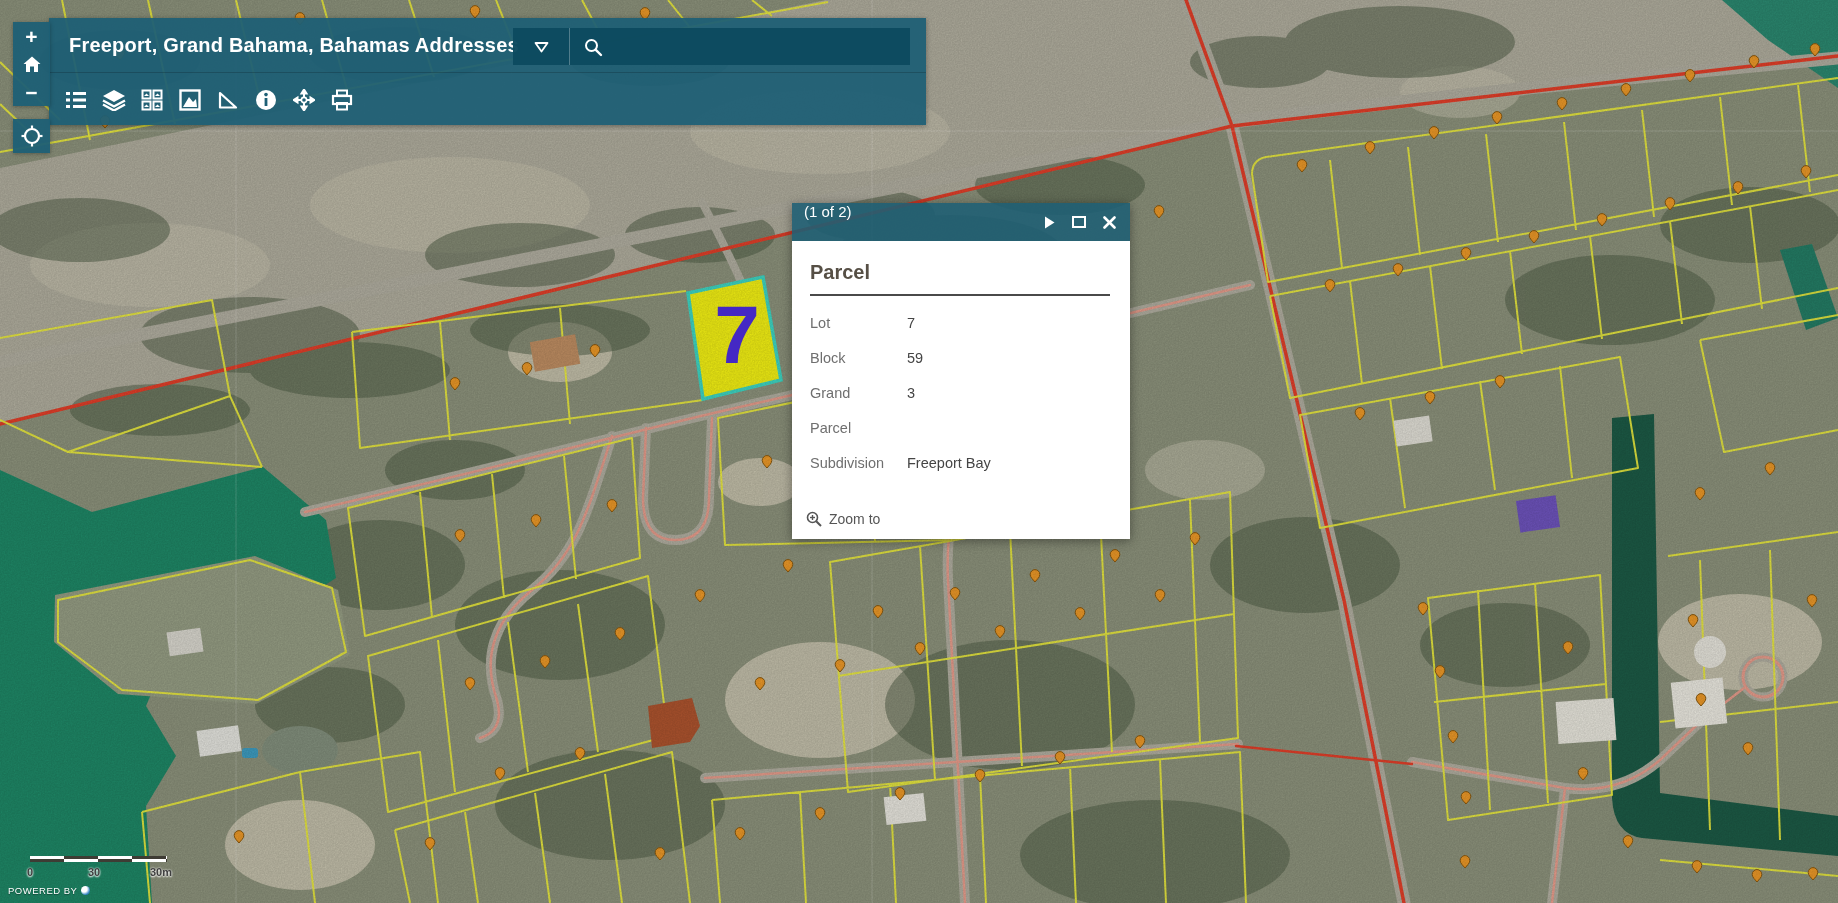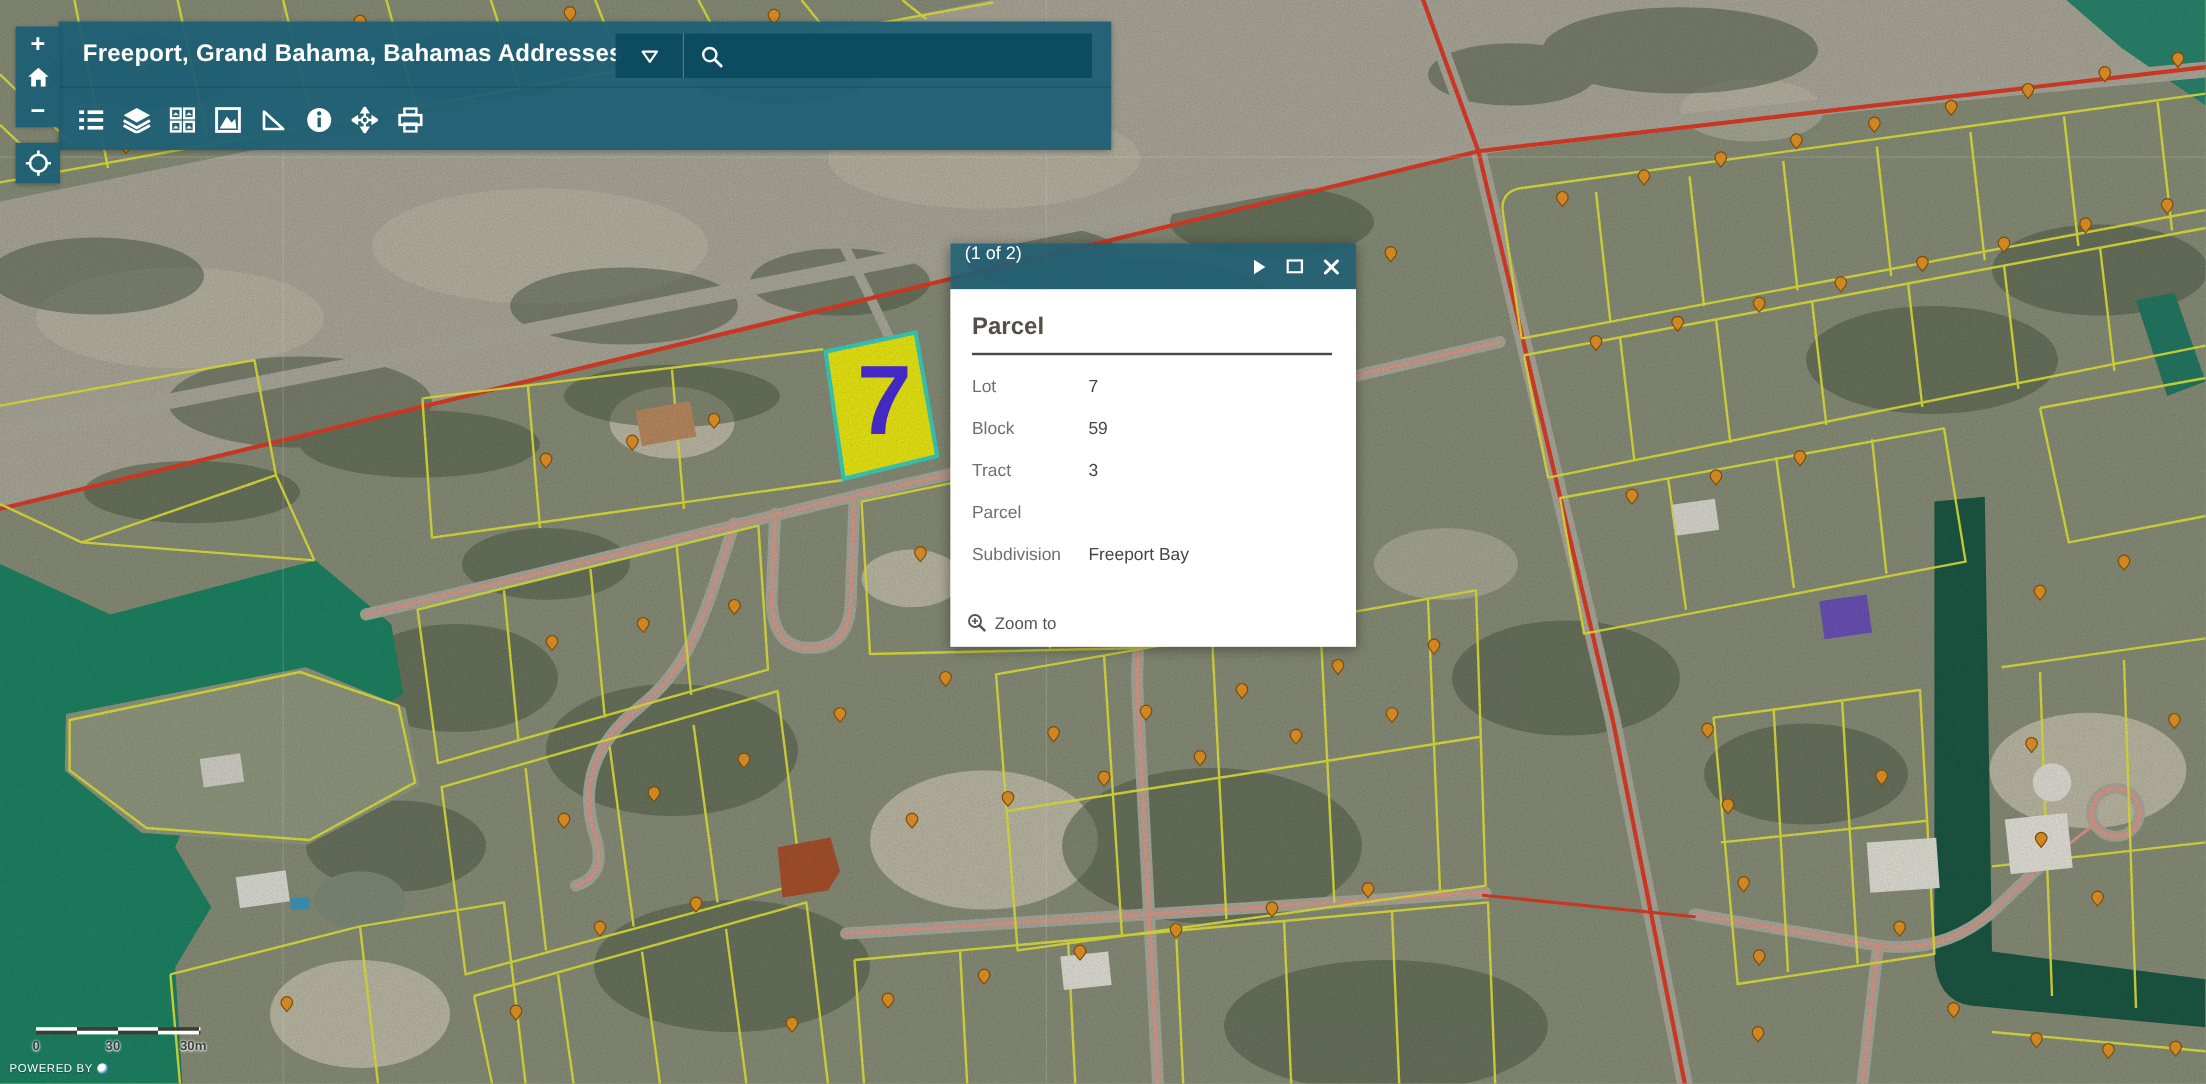--- a/index.html
+++ b/index.html
@@ -436,21 +436,21 @@
     <div id="popup-fields">
         <div class="field-row">
           <span class="field-label">Lot</span>
           <span class="field-value">7</span>
         </div>
         <div class="field-row">
           <span class="field-label">Block</span>
           <span class="field-value">59</span>
         </div>
         <div class="field-row">
-          <span class="field-label">Tract</span>
+          <span class="field-label">Grand</span>
           <span class="field-value">3</span>
         </div>
         <div class="field-row">
           <span class="field-label">Parcel</span>
           <span class="field-value"></span>
         </div>
         <div class="field-row">
           <span class="field-label">Subdivision</span>
           <span class="field-value">Freeport Bay</span>
         </div>

